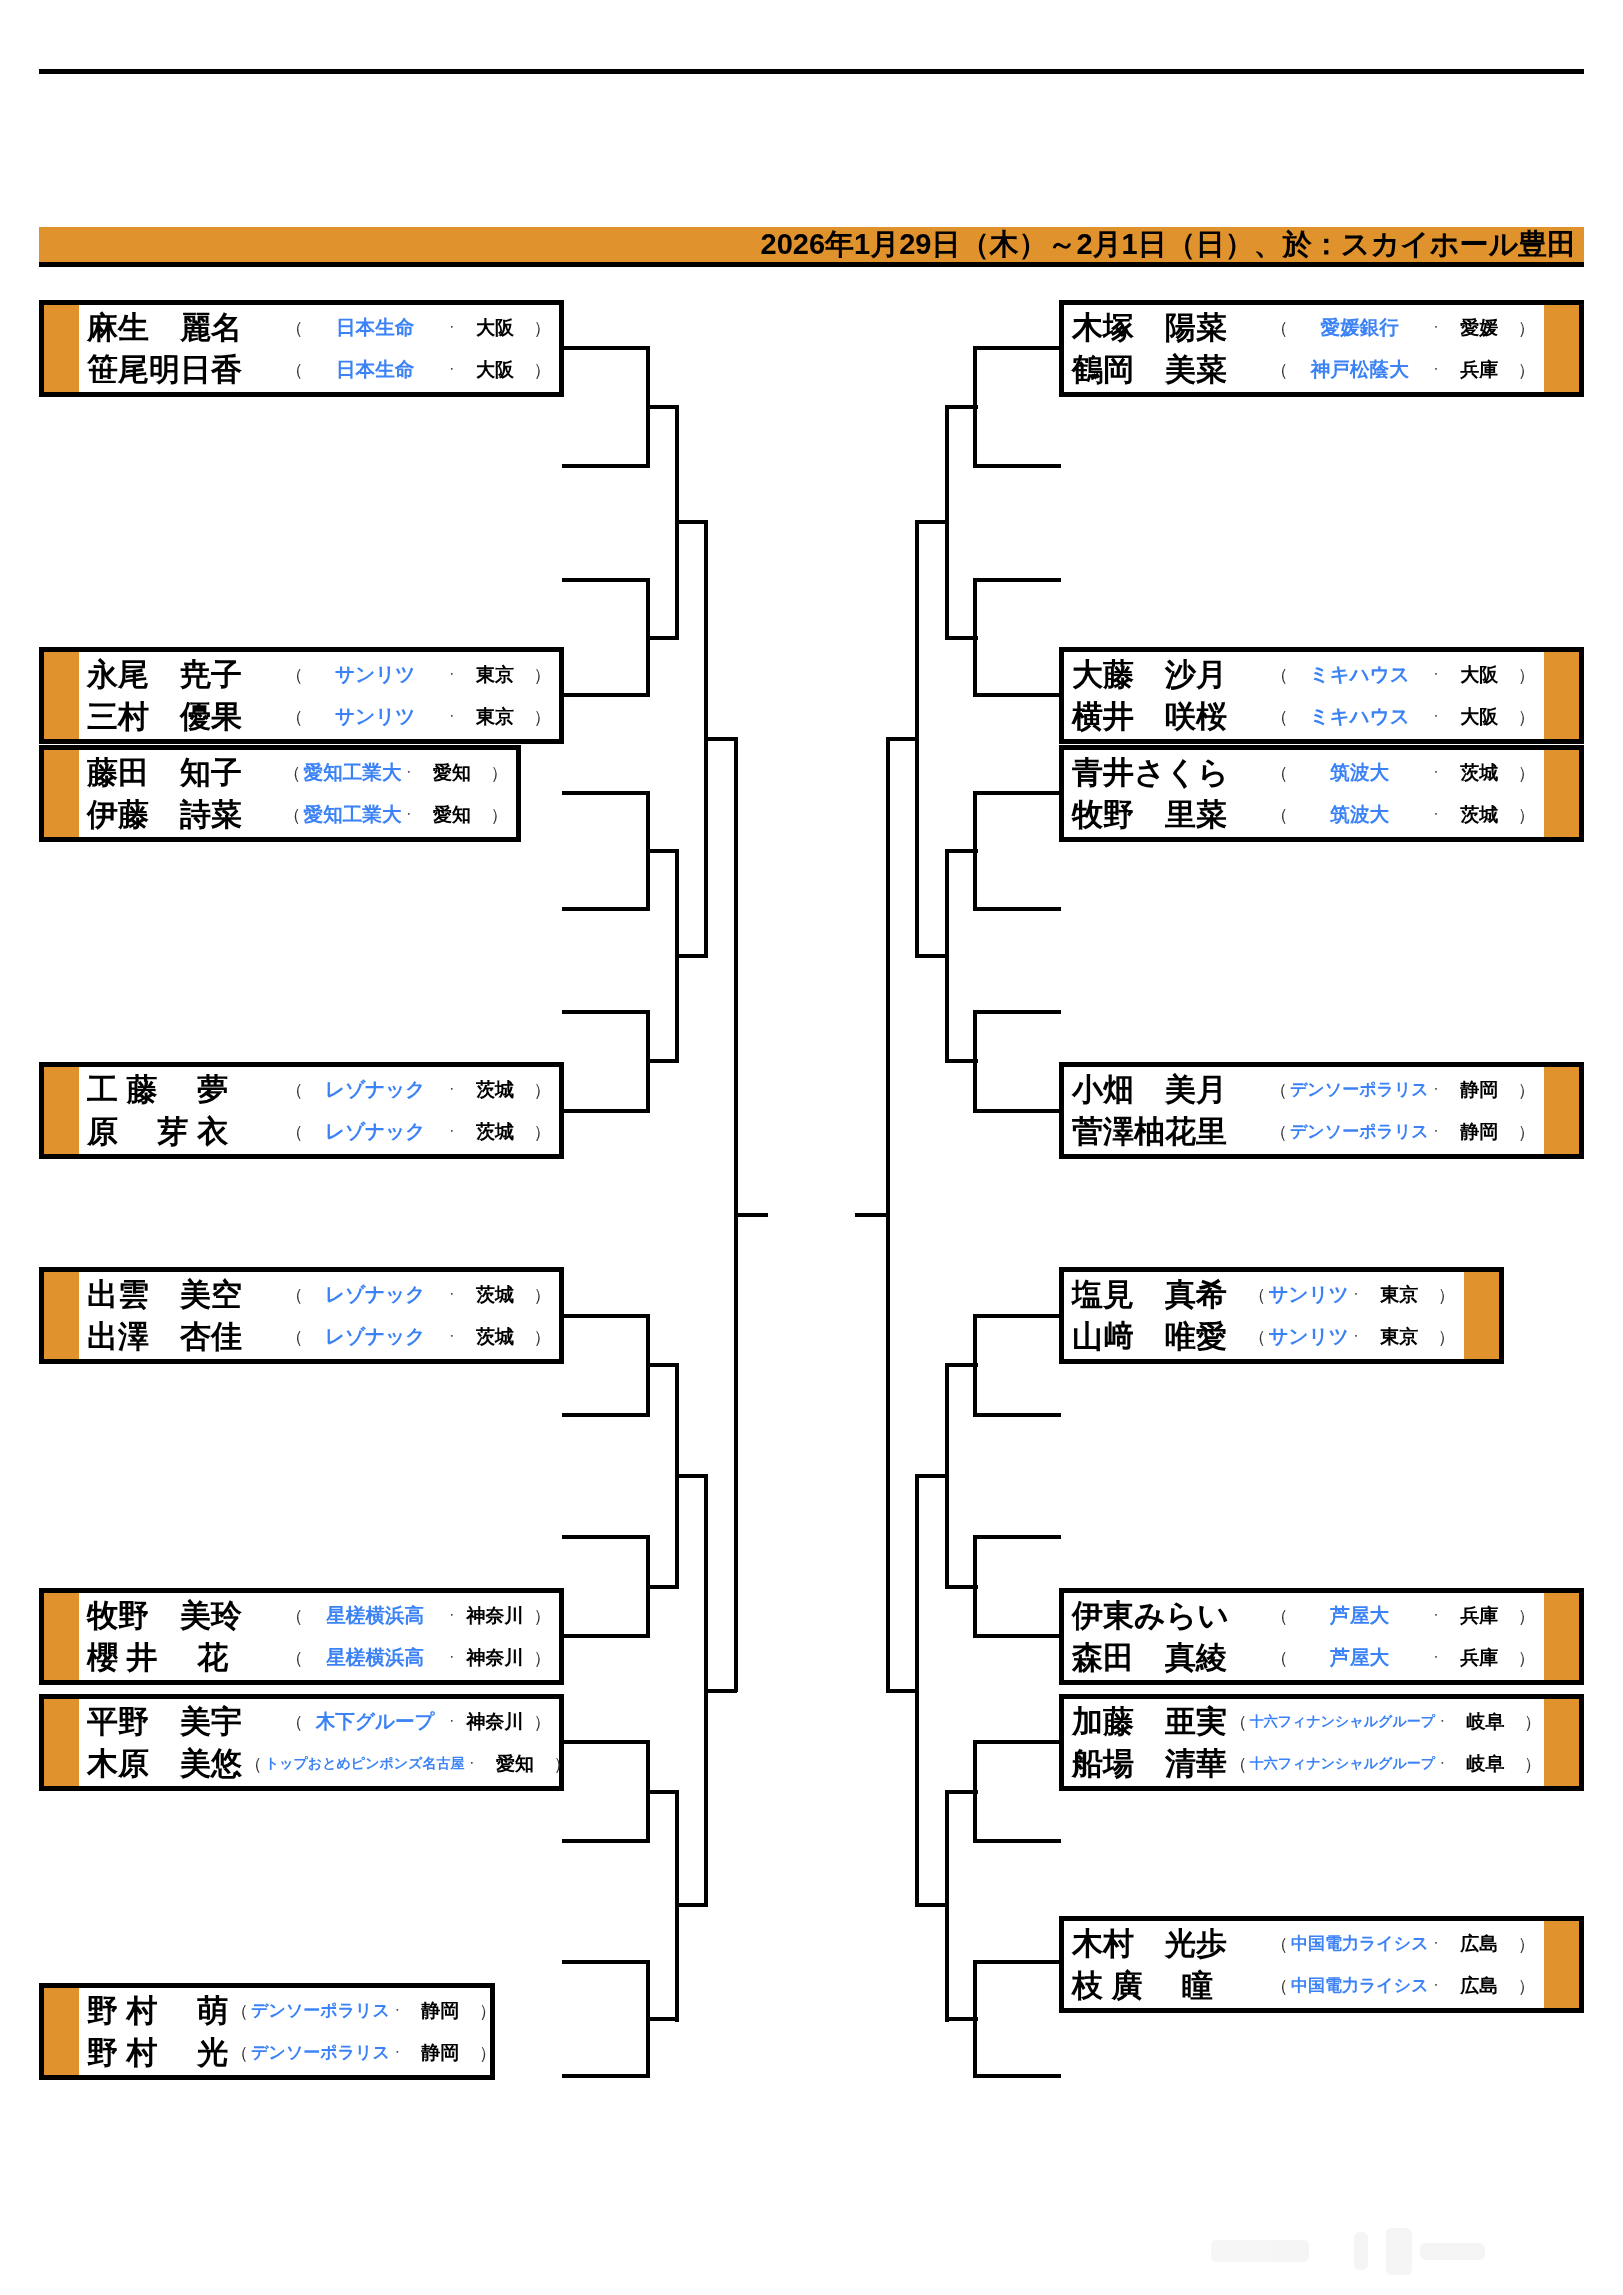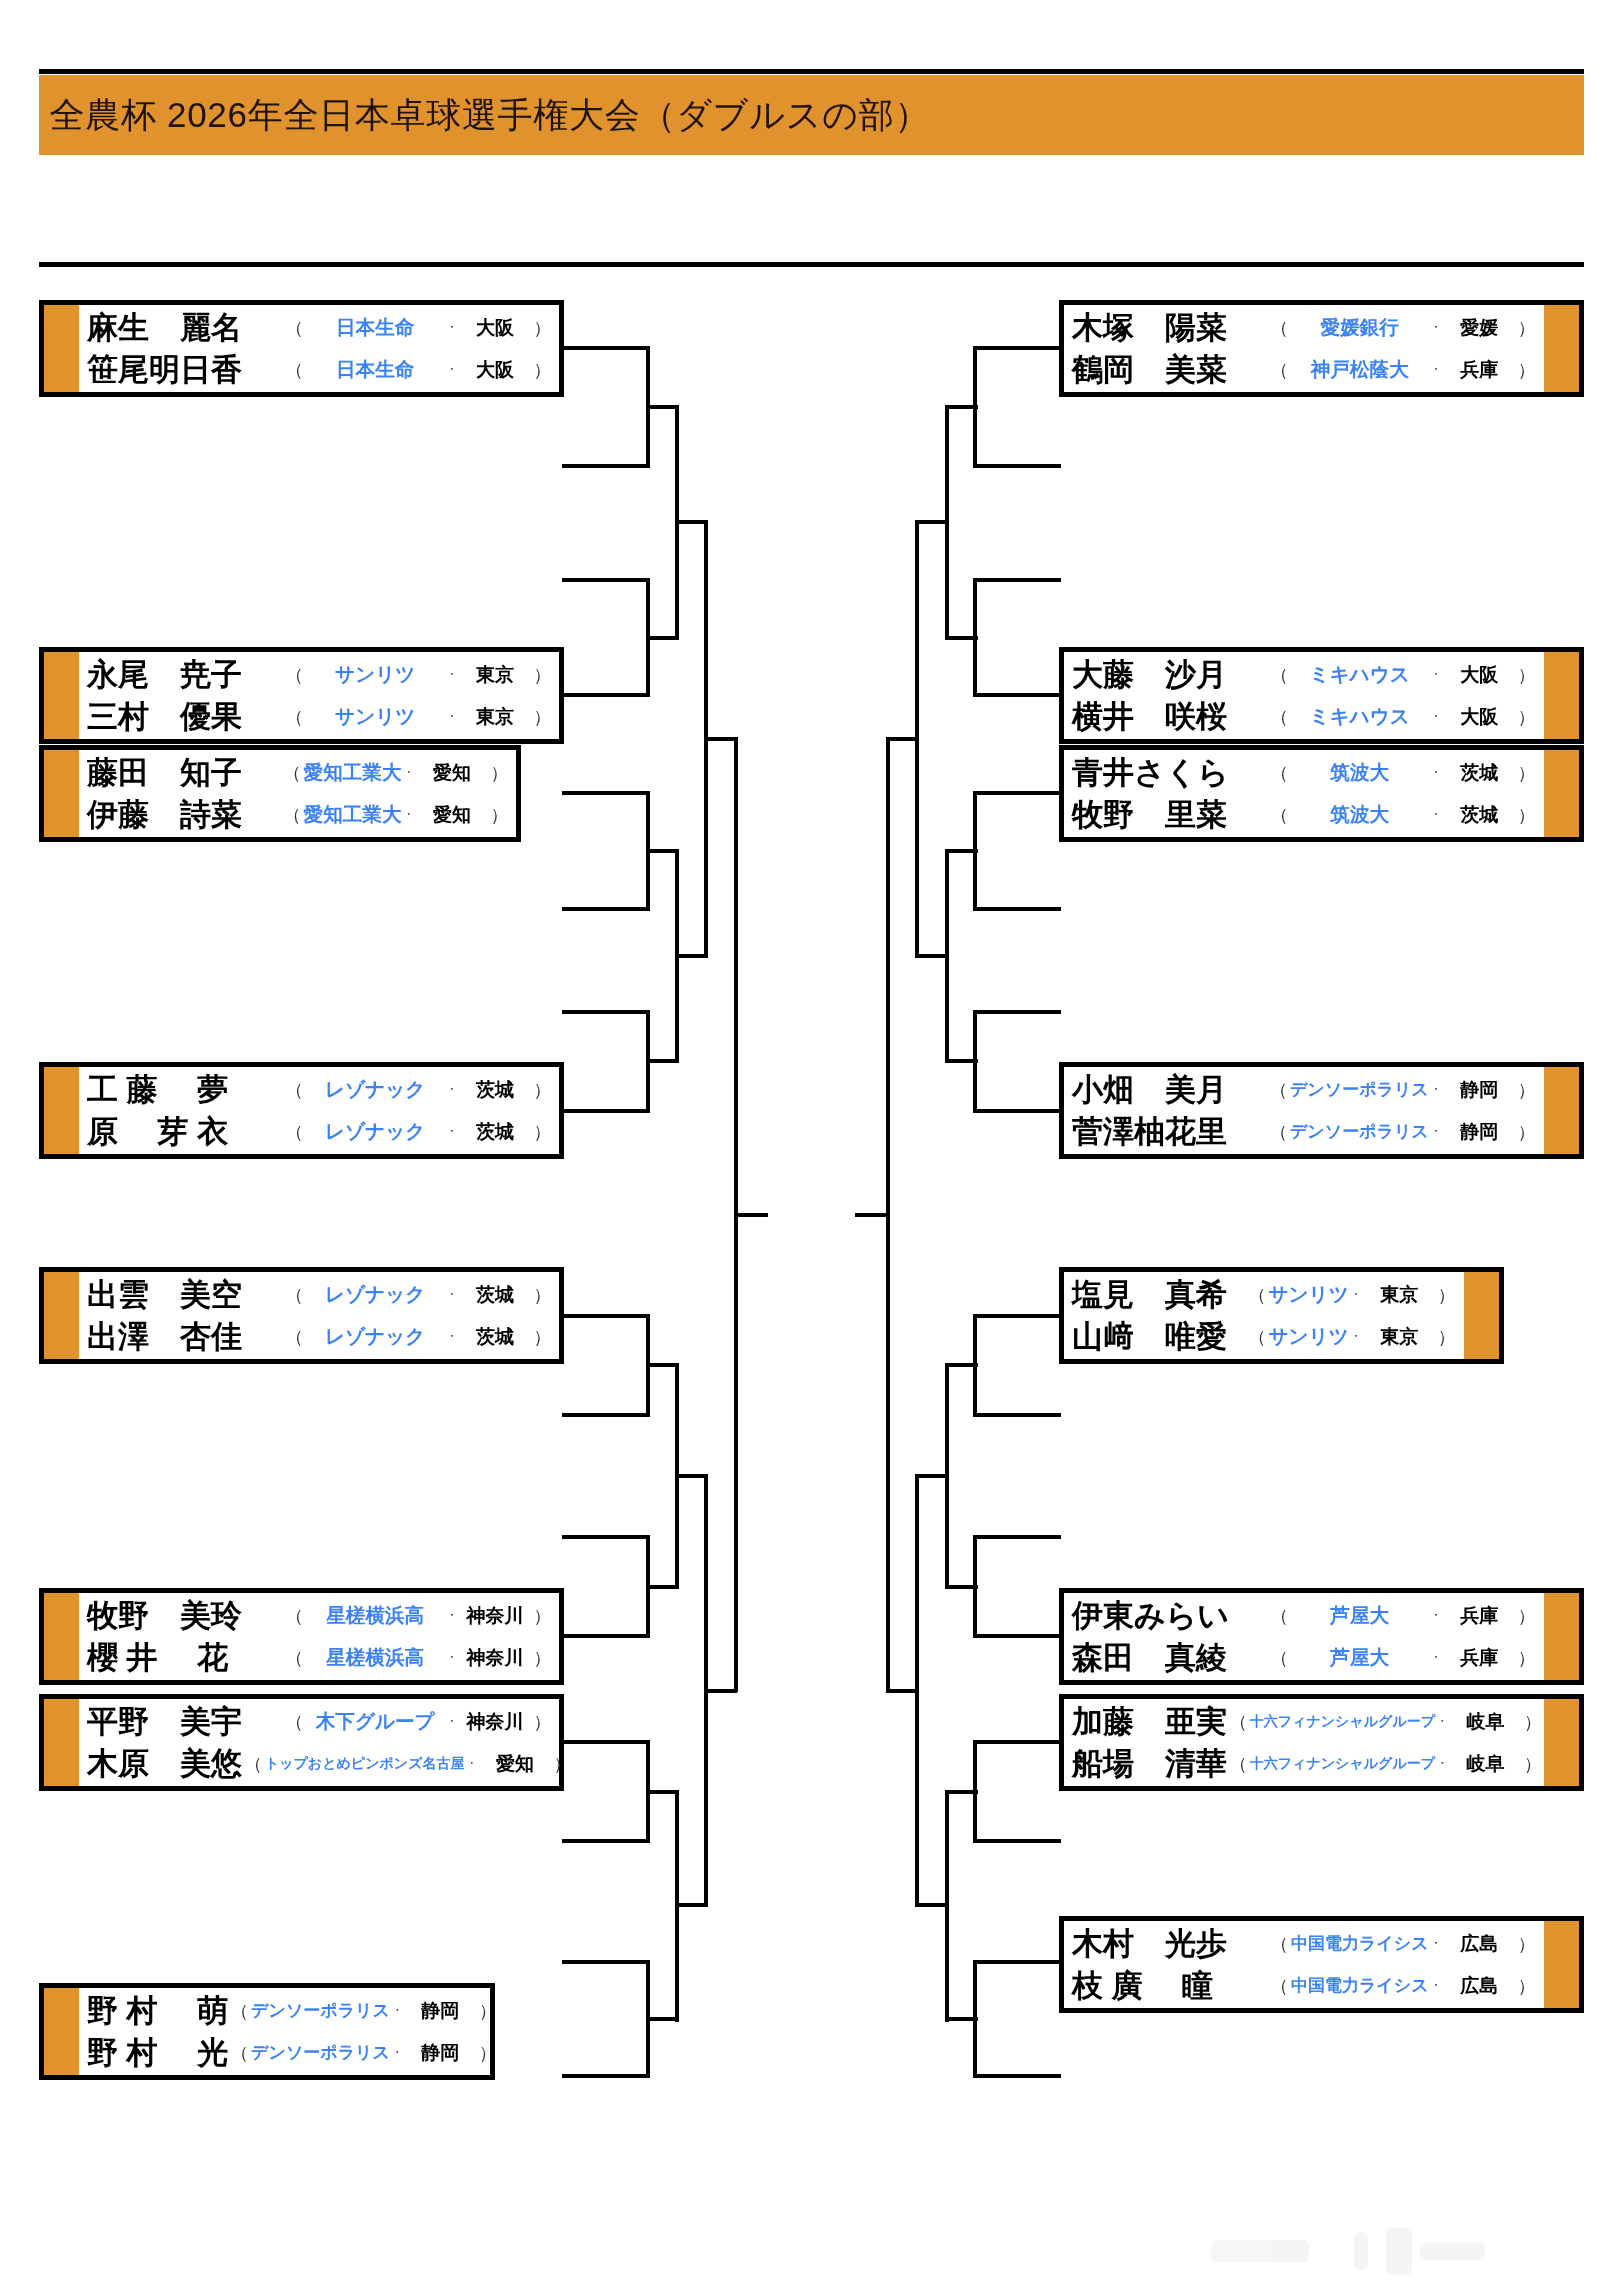--- a/index.html
+++ b/index.html
@@ -34,25 +34,25 @@
 
   #watermark{position:absolute;right:137px;bottom:19.6px;width:275px;height:47px;opacity:0.05;}
   #watermark .wshape{position:absolute;background:#555;border-radius:5.2px;}
 </style>
 </head>
 <body>
 
 <div id="page">
   <div class="rule" style="top:69px;"></div>
 
-  <div class="orange-bar" id="event-bar">
-    <span class="txt">全農杯 2026年全日本卓球選手権大会（ダブルスの部）</span>
+
+
+  <div class="orange-bar" id="date-bar">
+    <span class="txt">2026年1月29日（木）～2月1日（日）、於：スカイホール豊田</span>
   </div>
-
-
   <div class="rule" style="top:262px;"></div>
 
   <div id="bracket">
       <div class="team-box L" style="left: 39px; top: 300px; width: 525px; height: 97px;">
         <div class="stripe"></div>
         <div class="rows">
           <div class="prow">
             <span class="pname">麻生　麗名</span>
             <span class="paren">（</span>
             <span class="paff aff-30">日本生命</span>

